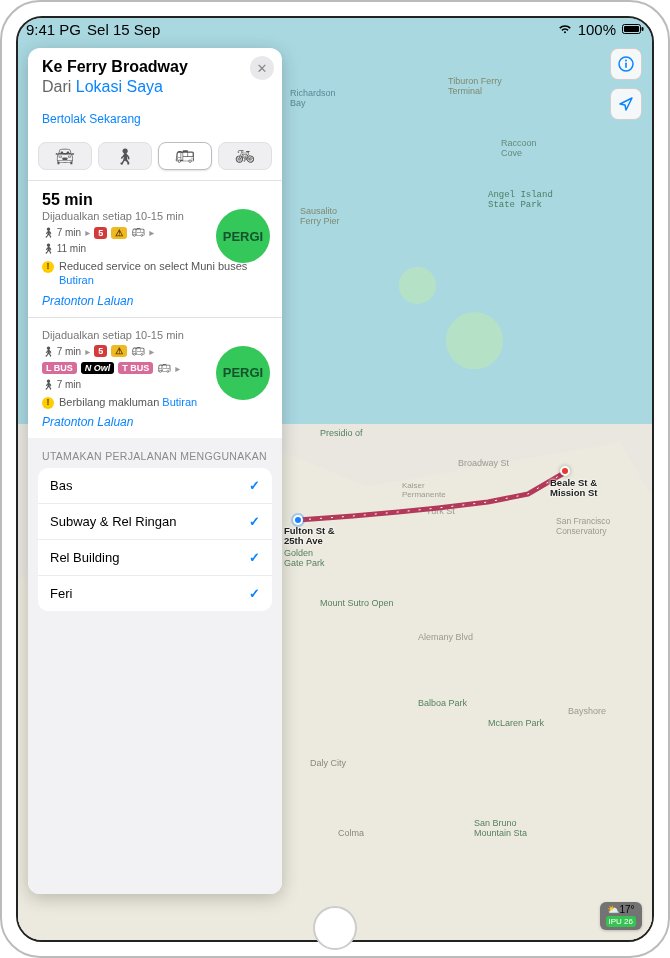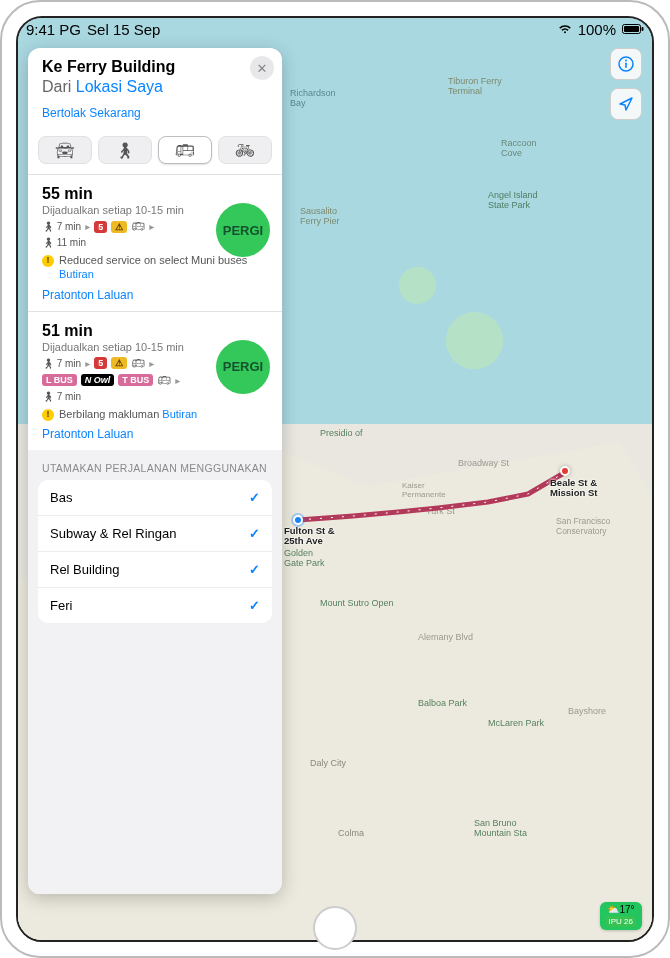--- a/index.html
+++ b/index.html
@@ -56,21 +56,21 @@
     display: flex; flex-direction: column; gap: 8px;
   }
   .round-ctrl {
     width: 32px; height: 32px; background: #fcfcfce6; border: 1px solid #cfcfcf;
     border-radius: 8px; display:flex; align-items:center; justify-content:center;
     color:#0a84ff;
   }
 
   .weather-badge {
     position: absolute; right: 10px; bottom: 10px; z-index: 15;
-    background: #22c55e; border-radius: 6px; padding: 2px 6px 3px 6px; font-size: 10px;
+    background: #737373; border-radius: 6px; padding: 2px 6px 3px 6px; font-size: 10px;
     box-shadow: 0 1px 3px rgba(0,0,0,.2);
     text-align: center;
   }
   .weather-badge .ipu { background:#37c351; color:#fff; font-size:8px; padding:1px 3px; border-radius:3px; display:inline-block; margin-top:1px;}
 
   
   .card {
     position: absolute; top: 30px; left: 10px; width: 254px; height: 846px; z-index: 10;
     background: #fff; border-radius: 12px; box-shadow: 0 4px 18px rgba(0,0,0,.22);
     display: flex; flex-direction: column; overflow: hidden;
@@ -107,21 +107,21 @@
   .lb-pink { background:#d76c9b; }
   .lb-orange { background:#000000;font-style:italic;}
   .bus-icon { font-size:11px; color:#666;}
   .go-btn {
     position:absolute; right:12px; top:28px; width:54px; height:54px; border-radius:27px;
     background:#34c759; color:#14532d; font-weight:800; font-size:13px;
     display:flex; align-items:center; justify-content:center;
   }
   .alert-row { display:flex; align-items:flex-start; gap:5px; font-size:11px; color:#555; margin-top:6px; line-height:1.25;}
   .alert-dot { width:12px; height:12px; border-radius:6px; background:#ffcc00; color:#5a4400; font-weight:900; font-size:9px; display:flex; align-items:center; justify-content:center; flex-shrink:0; margin-top:1px;}
-  .preview-link { color:#0a84ff; font-size:12px; margin-top:6px; display:inline-block;}
+  .preview-link { color:#0a84ff; font-size:12px; margin-top:6px; display:inline-block;font-style:italic;}
 
   .prefs { background:#f2f2f4; flex:1; padding: 8px 0 13px 0;}
   .prefs-title { font-size:10.5px; color:#8a8a8e; letter-spacing:.3px; padding:4px 14px 6px 14px;}
   .prefs-list { background:#fff; margin:0 10px; border-radius:10px; }
   .pref-row {
     display:flex; align-items:center; justify-content:space-between;
     padding:10px 12px; font-size:13px; border-bottom:1px solid #ececee;
   }
   .pref-row:last-child { border-bottom:none; }
   .checkmark { color:#0a84ff; font-weight:700; }
@@ -138,21 +138,21 @@
 
 <div class="device">
   <div class="inner-border">
 
     <div class="map">
       <div class="land"></div>
 
       <span class="map-label" style="left:272px; top:70px; color:#5c8792;">Richardson<br>Bay</span>
       <span class="map-label" style="left:430px; top:58px; color:#7d8a6e;">Tiburon Ferry<br>Terminal</span>
       <span class="map-label" style="left:483px; top:120px; color:#66887a;">Raccoon<br>Cove</span>
-      <span class="map-label" style="left:470px; top:172px; color:#4f7d62;">Angel Island<br>State Park</span>
+      <span class="map-label" style="left:470px; top:172px; color:#4f7d62;font-family:Liberation Mono, monospace;">Angel Island<br>State Park</span>
       <span class="map-label" style="left:282px; top:188px; color:#7d8a6e;">Sausalito<br>Ferry Pier</span>
       <span class="map-label" style="left:440px; top:440px; color:#9a9a92;">Broadway St</span>
       <span class="map-label" style="left:408px; top:488px; color:#9a9a92;">Turk St</span>
       <span class="map-label" style="left:384px; top:463px; color:#9a9a92; font-size:8px;">Kaiser<br>Permanente</span>
       <span class="map-label" style="left:400px; top:614px; color:#9a9a92;">Alemany Blvd</span>
       <span class="map-label" style="left:538px; top:498px; color:#9a9a92; font-size:8.5px;">San Francisco<br>Conservatory</span>
       <span class="map-label" style="left:302px; top:410px; color:#56805f;">Presidio of</span>
       <span class="map-label" style="left:266px; top:530px; color:#56805f;">Golden<br>Gate Park</span>
       <span class="map-label" style="left:302px; top:580px; color:#56805f;">Mount Sutro Open</span>
       <span class="map-label" style="left:400px; top:680px; color:#56805f;">Balboa Park</span>
@@ -209,25 +209,25 @@
       </div>
     </div>
 
     <div class="weather-badge">
       <div><span>⛅</span><span>17°</span></div>
       <span class="ipu">IPU 26</span>
     </div>
 
     <div class="card">
       <div class="card-header">
-        <div class="dest-title">Ke Ferry Building</div>
+        <div class="dest-title">Ke Ferry Broadway</div>
         <div class="from-line">
           <span>Dari </span><span class="link">Lokasi Saya</span>
         </div>
-        <div class="blue-link" style="font-size:12px; margin-top:10px;">Bertolak Sekarang</div>
+        <div class="blue-link" style="font-size:12px; margin-top:16px;">Bertolak Sekarang</div>
         <div class="close-x">
           <span>✕</span>
         </div>
       </div>
 
       <div class="mode-row">
         <div class="mode-btn">
             <span>🚘︎</span>
           </div>
         <div class="mode-btn">
@@ -265,21 +265,20 @@
         <div class="alert-row">
           <span class="alert-dot">!</span>
           <span><span>Reduced service on select Muni buses </span><span class="blue-link">Butiran</span></span>
         </div>
         <span class="preview-link">Pratonton Laluan</span>
         <div class="go-btn">PERGI</div>
       </div>
       <div class="divider"></div>
 
       <div class="route-block">
-        <div class="route-time">51 min</div>
         <div class="route-sub">Dijadualkan setiap 10-15 min</div>
         <div class="step-row">
           <span class="walk-chip">
               <span>🚶︎</span>
               <span>7 min</span>
             </span>
           <span class="tri">▸</span>
           <span class="line-badge lb-red">5</span>
           <span class="line-badge lb-amber">⚠︎</span>
           <span class="bus-icon">🚌︎</span>

